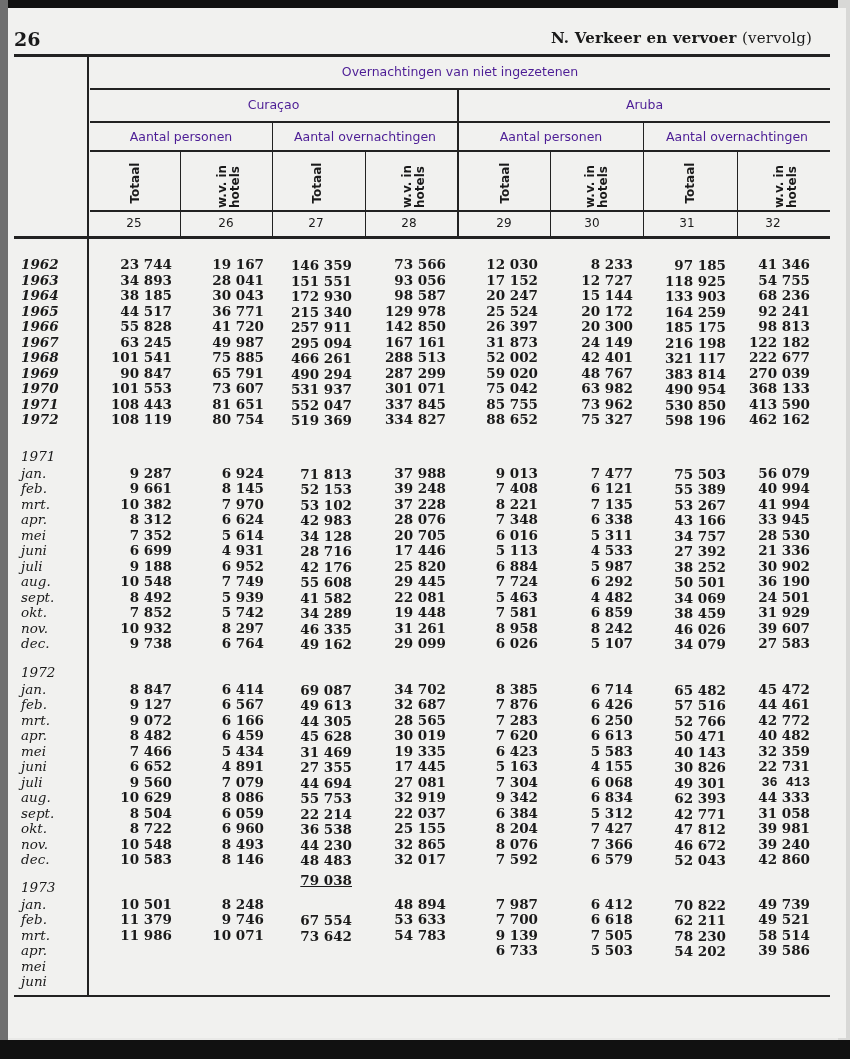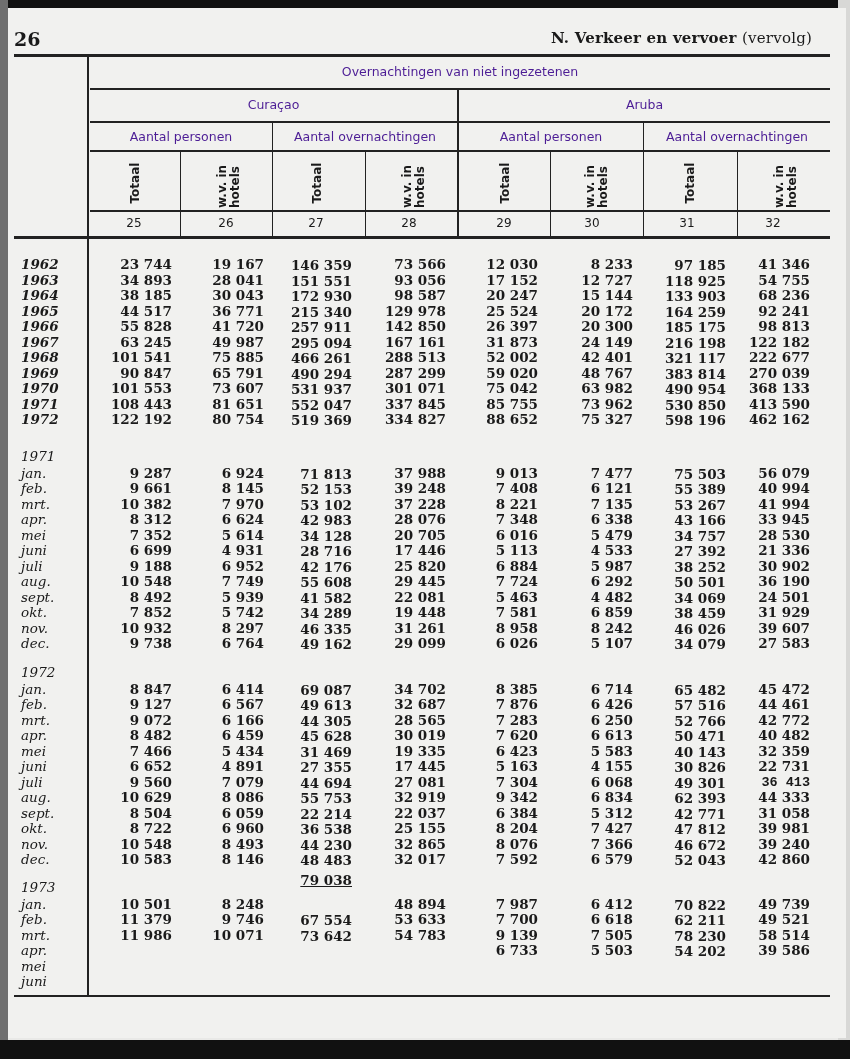--- a/index.html
+++ b/index.html
@@ -173,21 +173,21 @@
     <div class="rowlabel bold" style="top: 396.5px;">1971</div>
     <div class="cell" style="top: 396.5px; left: 92px; width: 80px;">108 443</div>
     <div class="cell" style="top: 396.5px; left: 184px; width: 80px;">81 651</div>
     <div class="cell" style="top: 397.5px; left: 272px; width: 80px;">552 047</div>
     <div class="cell" style="top: 396.5px; left: 366px; width: 80px;">337 845</div>
     <div class="cell" style="top: 396.5px; left: 458px; width: 80px;">85 755</div>
     <div class="cell" style="top: 396.5px; left: 553px; width: 80px;">73 962</div>
     <div class="cell" style="top: 397.5px; left: 646px; width: 80px;">530 850</div>
     <div class="cell" style="top: 396.5px; left: 730px; width: 80px;">413 590</div>
     <div class="rowlabel bold" style="top: 412px;">1972</div>
-    <div class="cell" style="top: 412px; left: 92px; width: 80px;">122 192</div>
+    <div class="cell" style="top: 412px; left: 92px; width: 80px;">108 119</div>
     <div class="cell" style="top: 412px; left: 184px; width: 80px;">80 754</div>
     <div class="cell" style="top: 413px; left: 272px; width: 80px;">519 369</div>
     <div class="cell" style="top: 412px; left: 366px; width: 80px;">334 827</div>
     <div class="cell" style="top: 412px; left: 458px; width: 80px;">88 652</div>
     <div class="cell" style="top: 412px; left: 553px; width: 80px;">75 327</div>
     <div class="cell" style="top: 413px; left: 646px; width: 80px;">598 196</div>
     <div class="cell" style="top: 412px; left: 730px; width: 80px;">462 162</div>
     <div class="rowlabel" style="top: 449px;">1971</div>
     <div class="rowlabel" style="top: 465.5px;">jan.</div>
     <div class="cell" style="top: 465.5px; left: 92px; width: 80px;">9 287</div>
@@ -224,21 +224,21 @@
     <div class="cell" style="top: 512px; left: 458px; width: 80px;">7 348</div>
     <div class="cell" style="top: 512px; left: 553px; width: 80px;">6 338</div>
     <div class="cell" style="top: 513px; left: 646px; width: 80px;">43 166</div>
     <div class="cell" style="top: 512px; left: 730px; width: 80px;">33 945</div>
     <div class="rowlabel" style="top: 527.5px;">mei</div>
     <div class="cell" style="top: 527.5px; left: 92px; width: 80px;">7 352</div>
     <div class="cell" style="top: 527.5px; left: 184px; width: 80px;">5 614</div>
     <div class="cell" style="top: 528.5px; left: 272px; width: 80px;">34 128</div>
     <div class="cell" style="top: 527.5px; left: 366px; width: 80px;">20 705</div>
     <div class="cell" style="top: 527.5px; left: 458px; width: 80px;">6 016</div>
-    <div class="cell" style="top: 527.5px; left: 553px; width: 80px;">5 479</div>
+    <div class="cell" style="top: 527.5px; left: 553px; width: 80px;">5 311</div>
     <div class="cell" style="top: 528.5px; left: 646px; width: 80px;">34 757</div>
     <div class="cell" style="top: 527.5px; left: 730px; width: 80px;">28 530</div>
     <div class="rowlabel" style="top: 543px;">juni</div>
     <div class="cell" style="top: 543px; left: 92px; width: 80px;">6 699</div>
     <div class="cell" style="top: 543px; left: 184px; width: 80px;">4 931</div>
     <div class="cell" style="top: 544px; left: 272px; width: 80px;">28 716</div>
     <div class="cell" style="top: 543px; left: 366px; width: 80px;">17 446</div>
     <div class="cell" style="top: 543px; left: 458px; width: 80px;">5 113</div>
     <div class="cell" style="top: 543px; left: 553px; width: 80px;">4 533</div>
     <div class="cell" style="top: 544px; left: 646px; width: 80px;">27 392</div>

